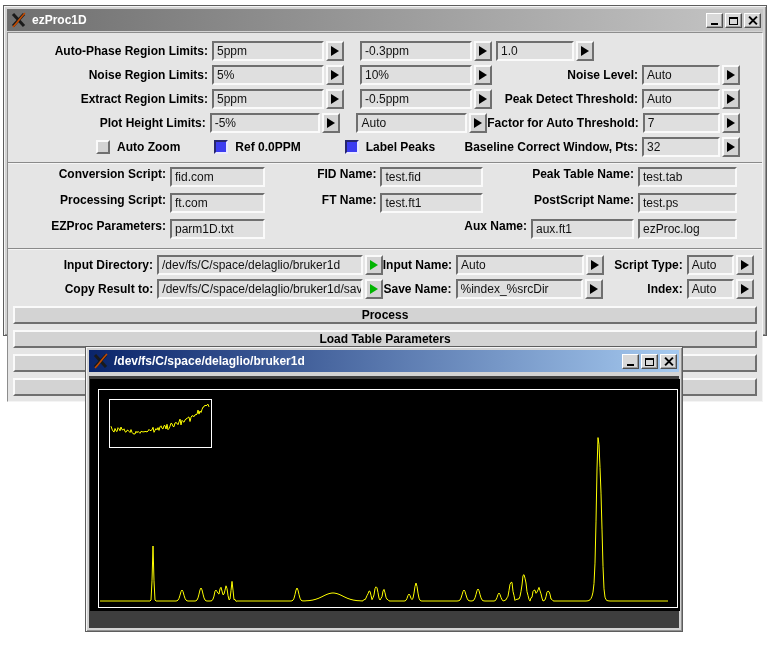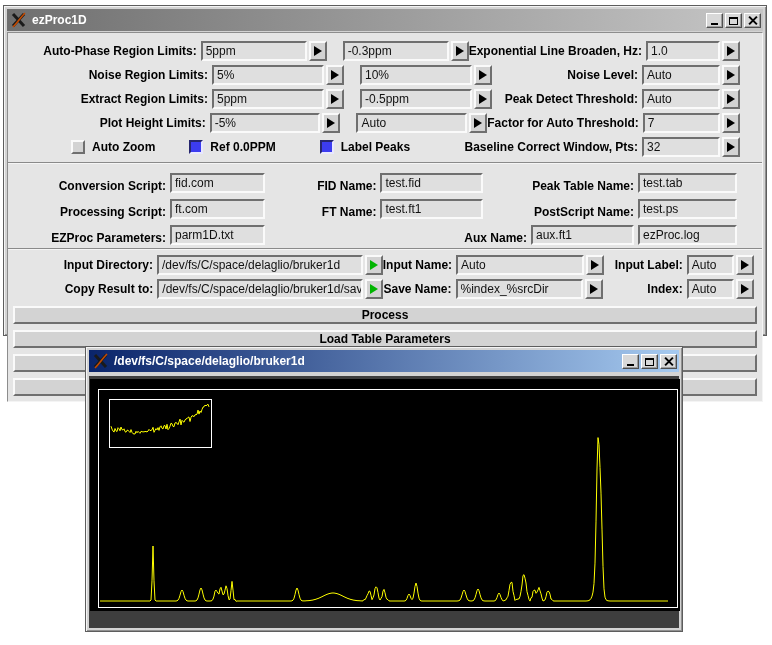--- a/index.html
+++ b/index.html
@@ -24,21 +24,21 @@
   .g-close::before, .g-close::after { content: ""; position: absolute; left: 4px; top: -1px;
     width: 2px; height: 11px; background: #000; }
   .g-close::before { transform: rotate(45deg); }
   .g-close::after { transform: rotate(-45deg); }
   .xlogo { width: 16px; height: 16px; flex: 0 0 16px; }
 
   
   .content { margin: 0 3px 3px 3px; border: 1px solid;
     border-color: #8d8d8d #f4f4f4 #f4f4f4 #8d8d8d; padding-top: 6px; background: #e5e5e5; }
   .prow  { display: flex; align-items: center; height: 24px; padding: 0 22px 0 8px; }
-  .frow  { display: flex; align-items: flex-end; height: 26px; padding: 0 25px 0 8px; }
+  .frow  { display: flex; align-items: flex-start; height: 26px; padding: 0 25px 0 8px; }
   .iorow { display: flex; align-items: center; height: 24px; padding: 0 8px 0 8px; }
   .lbl { font-weight: bold; font-size: 12px; color: #000; text-align: right;
     white-space: nowrap; }
   .w192 { width: 192px; } .w150 { width: 150px; } .w147 { width: 147px; }
   .flex1 { flex: 1; } .flex135 { flex: 1.35; } .w85r { width: 85px; text-align: right; }
   .field { height: 20px; background: #dfdfdf; border: 2px solid;
     border-color: #6f6f6f #fafafa #fafafa #6f6f6f; font-size: 12px; color: #111;
     padding: 1px 3px 0 3px; margin-left: 4px; white-space: nowrap; overflow: hidden; }
   .f112 { width: 112px; } .f78 { width: 78px; } .f105 { width: 95px; }
   .f103 { width: 103px; } .f99 { width: 99px; } .f220 { width: 220px; }
@@ -99,21 +99,20 @@
       <span class="lbl w192">Auto-Phase Region Limits:</span>
       <span class="field f112">5ppm</span>
       <span class="arrow-btn">
           <span class="tri"></span>
         </span>
       <span class="gap12"></span>
       <span class="field f112">-0.3ppm</span>
       <span class="arrow-btn">
           <span class="tri"></span>
         </span>
-      <span class="lbl flex1">Exponential Line Broaden, Hz:</span>
       <span class="field f78">1.0</span>
       <span class="arrow-btn">
           <span class="tri"></span>
         </span>
     </div>
 
     <div class="prow">
       <span class="lbl w192">Noise Region Limits:</span>
       <span class="field f112">5%</span>
       <span class="arrow-btn">
@@ -161,21 +160,21 @@
           <span class="tri"></span>
         </span>
       <span class="lbl flex1">Factor for Auto Threshold:</span>
       <span class="field f78">7</span>
       <span class="arrow-btn">
           <span class="tri"></span>
         </span>
     </div>
 
     <div class="prow">
-      <span class="check-group" style="margin-left:55px;">
+      <span class="check-group" style="margin-left:80px;">
         <span class="checkbox"></span>
         <span class="check-label">Auto Zoom</span>
       </span>
       <span class="check-group" style="margin-left:34px;">
         <span class="checkbox checked"></span>
         <span class="check-label">Ref 0.0PPM</span>
       </span>
       <span class="check-group" style="margin-left:44px;">
         <span class="checkbox checked"></span>
         <span class="check-label">Label Peaks</span>
@@ -221,21 +220,21 @@
       <span class="lbl w147">Input Directory:</span>
       <span class="field f220">/dev/fs/C/space/delaglio/bruker1d</span>
       <span class="arrow-btn">
           <span class="tri tri-green"></span>
         </span>
       <span class="lbl flex1">Input Name:</span>
       <span class="field f136">Auto</span>
       <span class="arrow-btn">
           <span class="tri"></span>
         </span>
-      <span class="lbl w85r">Input Label:</span>
+      <span class="lbl w85r">Script Type:</span>
       <span class="field f50">Auto</span>
       <span class="arrow-btn">
           <span class="tri"></span>
         </span>
     </div>
 
     <div class="iorow">
       <span class="lbl w147">Copy Result to:</span>
       <span class="field f220">/dev/fs/C/space/delaglio/bruker1d/save</span>
       <span class="arrow-btn">

